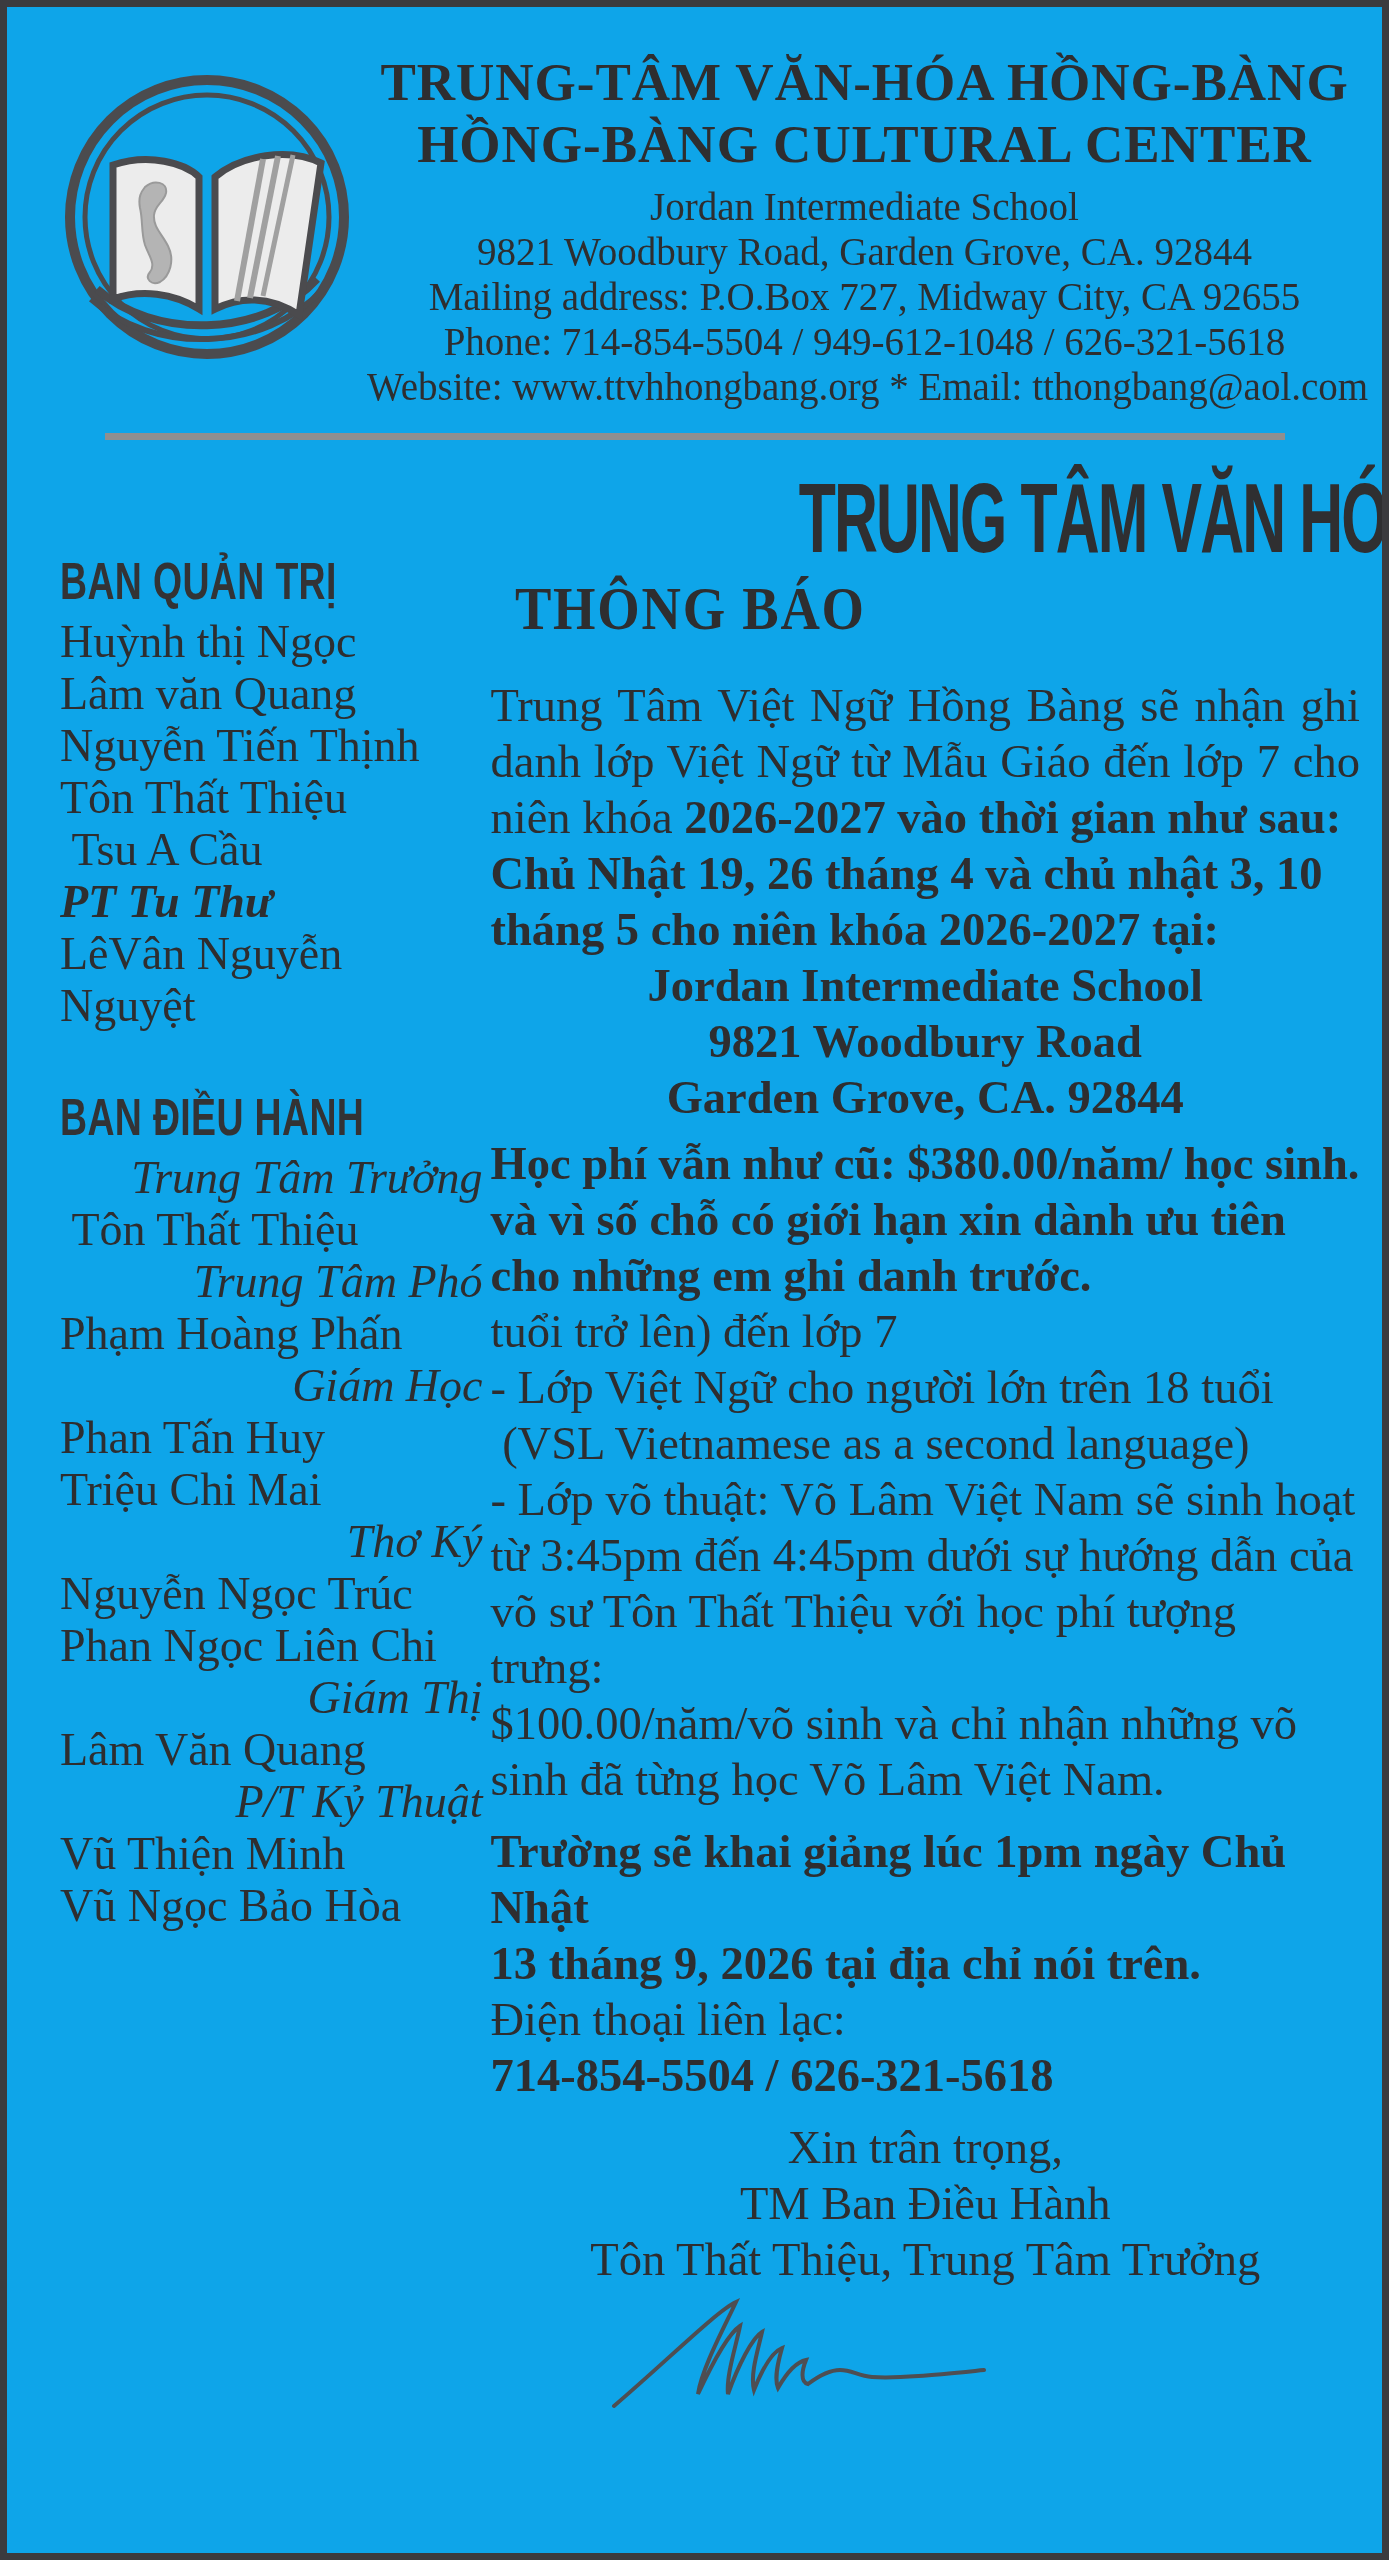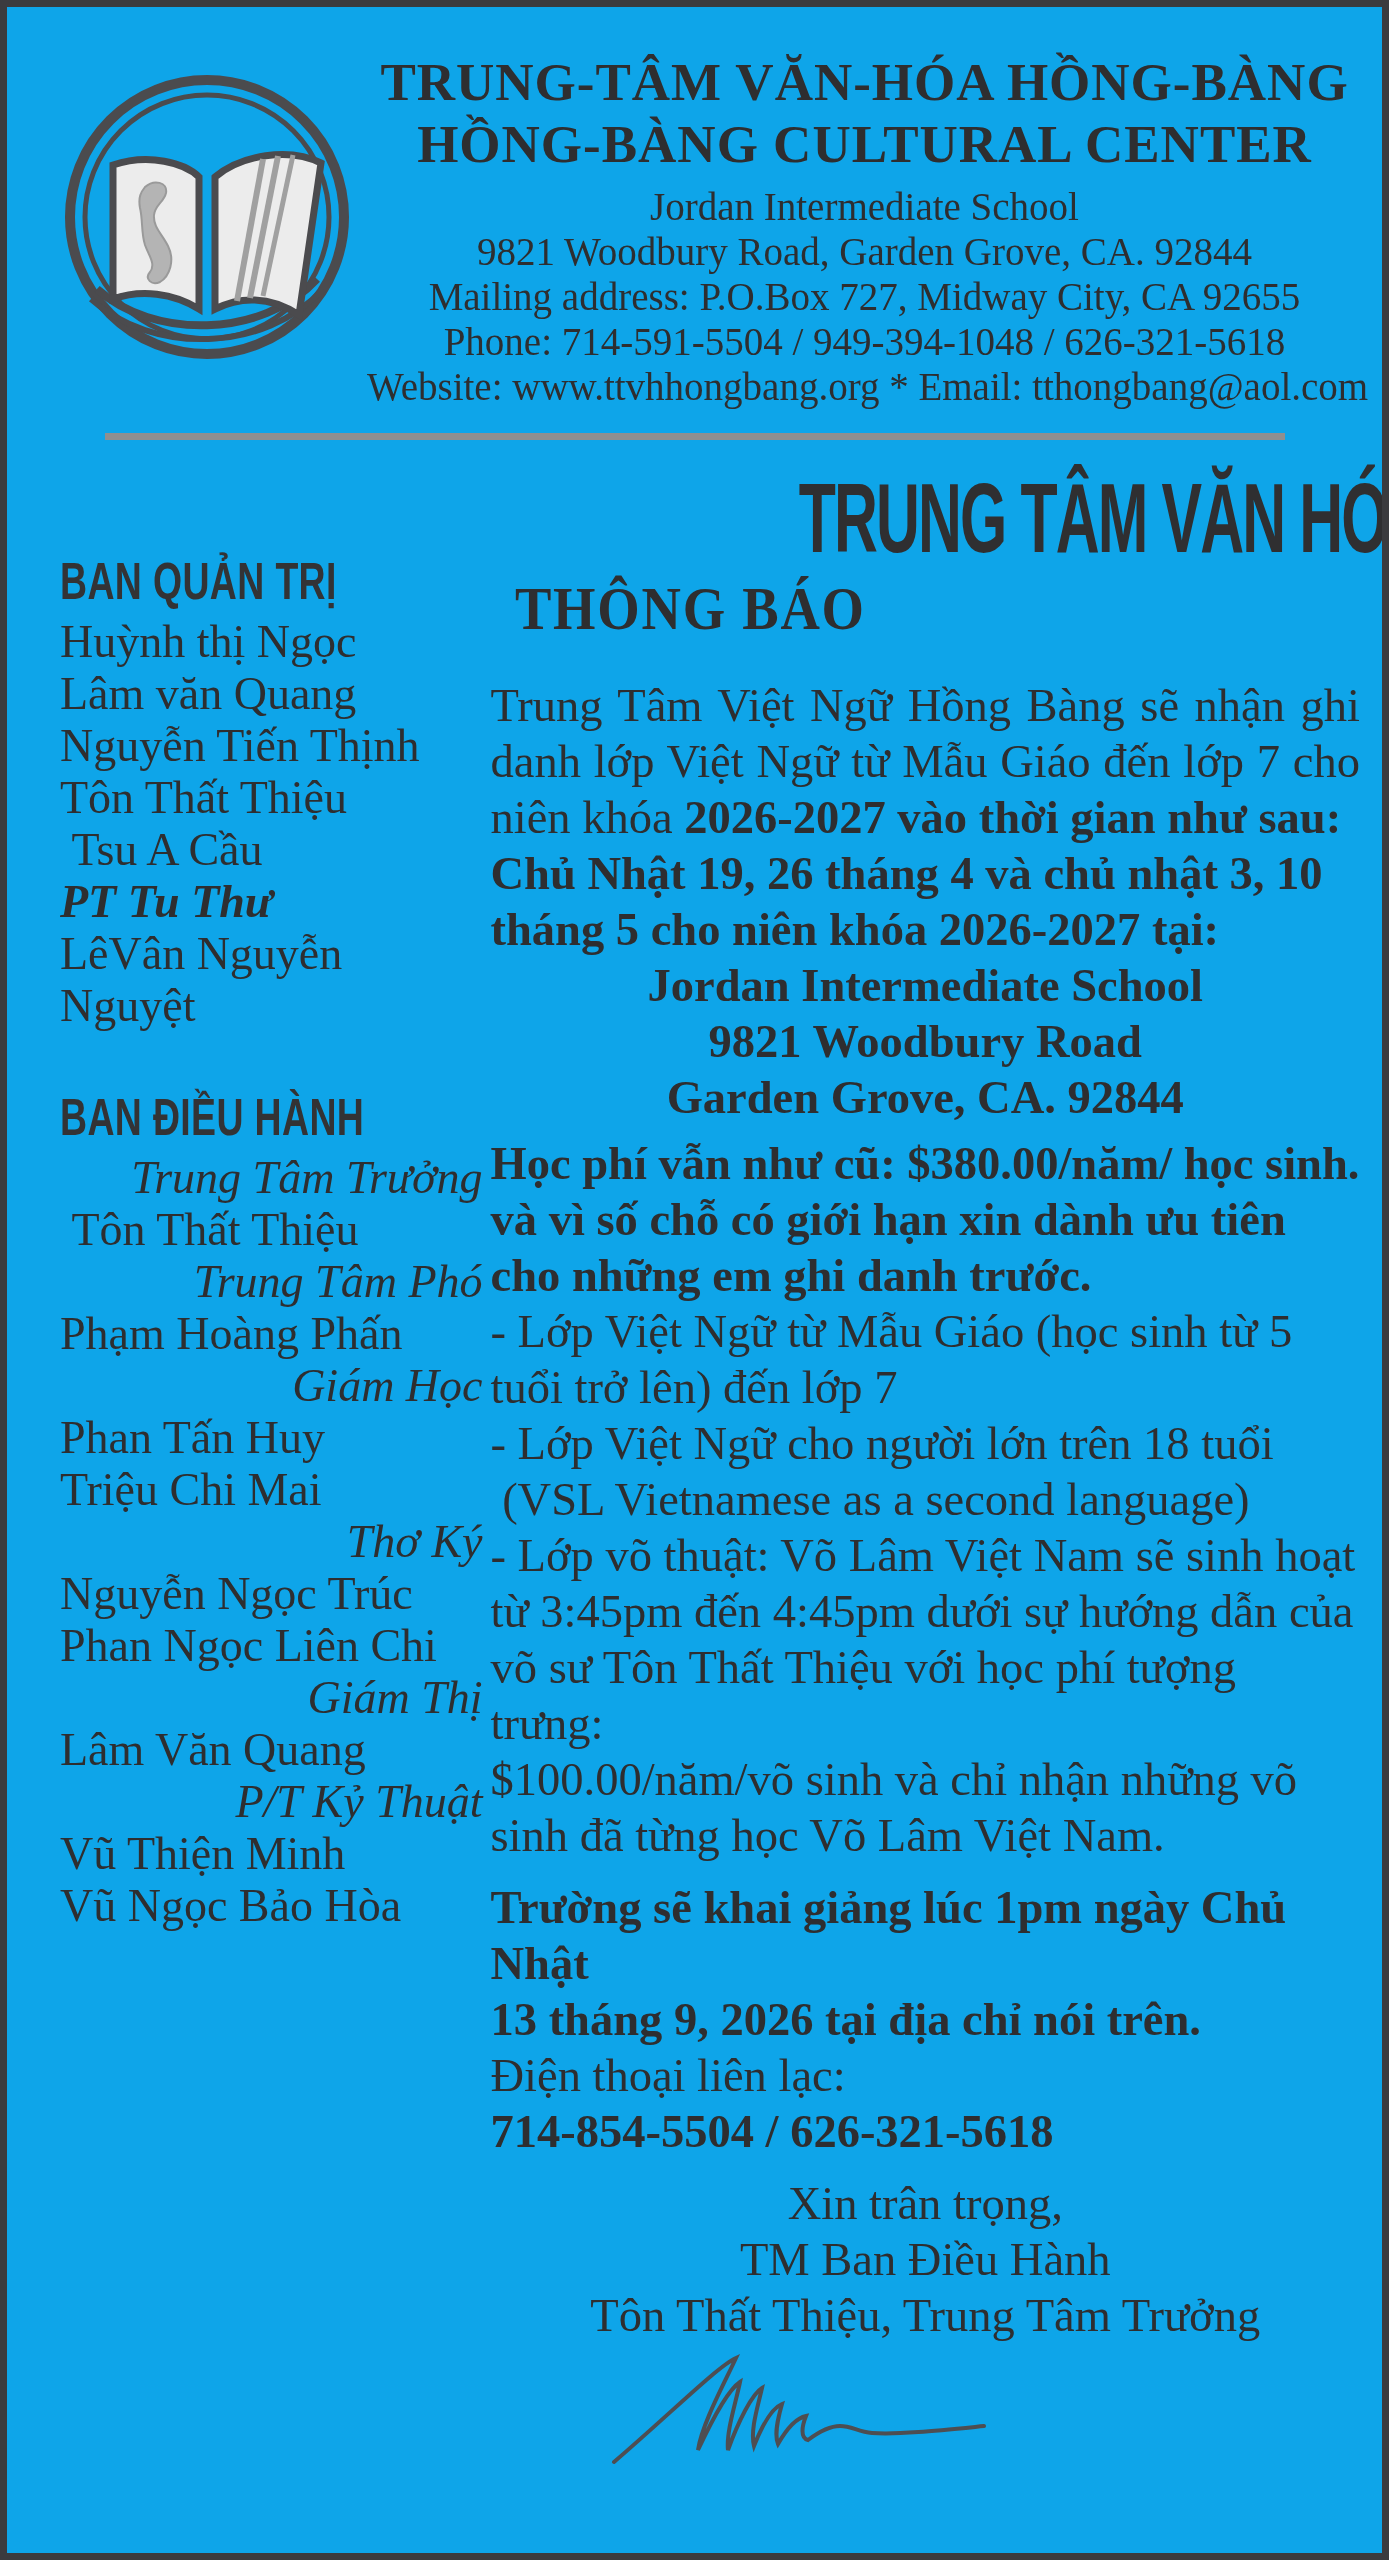--- a/index.html
+++ b/index.html
@@ -76,21 +76,21 @@
         <path d="M236,88 L206,229" stroke="#a0a0a0" stroke-width="5" fill="none"></path>
         <path d="M88,120 C97,112 111,115 109,126 C107,135 98,138 97,148 C96,160 105,167 111,179 C118,193 113,209 103,215 C95,219 87,212 93,205 C99,197 92,189 88,178 C84,166 86,153 83,141 C81,130 84,125 88,120 Z" fill="#b4b4b4" stroke="#9a9a9a" stroke-width="2"></path>
       </svg>
     </div>
     <div class="head-text">
       <div class="ht1">TRUNG-TÂM VĂN-HÓA HỒNG-BÀNG</div>
       <div class="ht1">HỒNG-BÀNG CULTURAL CENTER</div>
       <div class="ht2 first">Jordan Intermediate School</div>
       <div class="ht2">9821 Woodbury Road, Garden Grove, CA. 92844</div>
       <div class="ht2">Mailing address: P.O.Box 727, Midway City, CA 92655</div>
-      <div class="ht2">Phone: 714-591-5504 / 949-394-1048 / 626-321-5618</div>
+      <div class="ht2">Phone: 714-854-5504 / 949-612-1048 / 626-321-5618</div>
       <div class="ht2">Website: www.ttvhhongbang.org  *  Email: tthongbang@aol.com</div>
     </div>
   </header>
 
   <div class="divider"></div>
 
   <div class="content">
 
     <aside class="sidebar">
       <div class="board">
@@ -150,21 +150,20 @@
             <div class="line"><span>Jordan Intermediate School</span></div>
             <div class="line"><span>9821 Woodbury Road</span></div>
             <div class="line"><span>Garden Grove, CA. 92844</span></div>
           </div>
           <div class="para bold gap-sm">
             <div class="line"><span>Học phí vẫn như cũ: $380.00/năm/ học sinh.</span></div>
             <div class="line"><span>và vì số chỗ có giới hạn xin dành ưu tiên</span></div>
             <div class="line"><span>cho những em ghi danh trước.</span></div>
           </div>
           <div class="para">
-            <div class="line"><span>- Lớp Việt Ngữ từ Mẫu Giáo (học sinh từ 5</span></div>
             <div class="line"><span>tuổi trở lên) đến lớp 7</span></div>
             <div class="line"><span>- Lớp Việt Ngữ cho người lớn trên 18 tuổi</span></div>
             <div class="line"><span> (VSL Vietnamese as a second language)</span></div>
             <div class="line"><span>- Lớp võ thuật: Võ Lâm Việt Nam sẽ sinh hoạt</span></div>
             <div class="line"><span>từ 3:45pm đến 4:45pm dưới sự hướng dẫn của</span></div>
             <div class="line"><span>võ sư Tôn Thất Thiệu với học phí tượng trưng:</span></div>
             <div class="line"><span>$100.00/năm/võ sinh và chỉ nhận những võ</span></div>
             <div class="line"><span>sinh đã từng học Võ Lâm Việt Nam.</span></div>
           </div>
           <div class="para bold gap-md">

